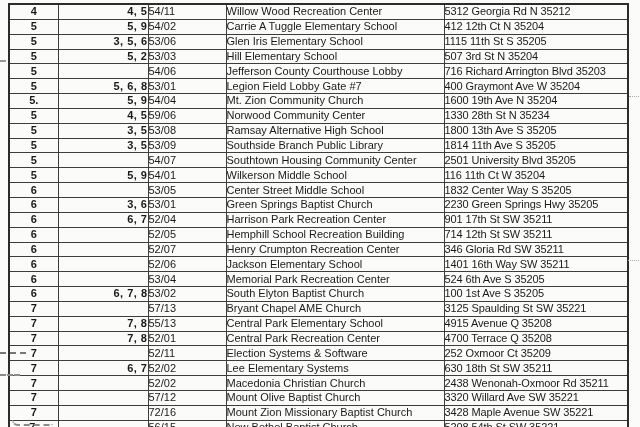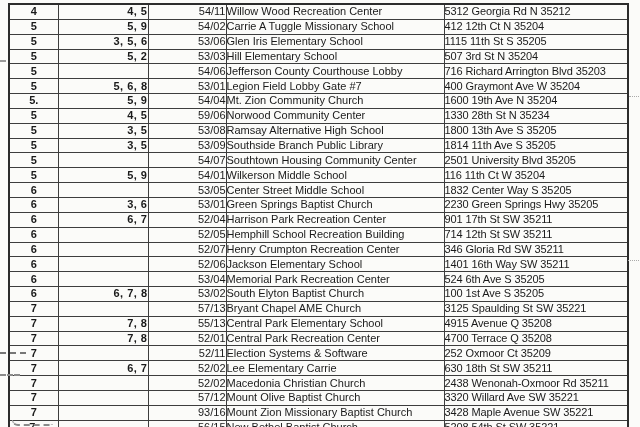--- a/index.html
+++ b/index.html
@@ -32,21 +32,21 @@
     padding: 0;
     font-size: 11px;
     line-height: 13px;
     color: #1a1a1a;
     vertical-align: middle;
     white-space: nowrap;
     overflow: hidden;
   }
   td.c1 { text-align: center; font-weight: bold; }
   td.c2 { text-align: right; font-weight: bold; letter-spacing: 0.5px; }
-  td.c3 { text-align: right; }
+  td.c3 { text-align: left; }
   td.c4 { padding-left: 6px; }
   td.c5 { padding-left: 4px; letter-spacing: -0.1px; }
   
   .artifact { position: absolute; background: transparent; }
   .dash-bl {
     left: 12px; top: 420px; width: 40px; height: 4px;
     border-bottom: 2px dashed #8a8a8a;
     border-left: 1px solid #9a9a9a;
     border-radius: 0 0 0 6px;
   }
@@ -74,21 +74,21 @@
       <td class="c1">4</td>
       <td class="c2">4, 5</td>
       <td class="c3">54/11</td>
       <td class="c4">Willow Wood Recreation Center</td>
       <td class="c5">5312 Georgia Rd N 35212</td>
     </tr>
         <tr>
       <td class="c1">5</td>
       <td class="c2">5, 9</td>
       <td class="c3">54/02</td>
-      <td class="c4">Carrie A Tuggle Missionary School</td>
+      <td class="c4">Carrie A Tuggle Elementary School</td>
       <td class="c5">412 12th Ct N 35204</td>
     </tr>
         <tr>
       <td class="c1">5</td>
       <td class="c2">3, 5, 6</td>
       <td class="c3">53/06</td>
       <td class="c4">Glen Iris Elementary School</td>
       <td class="c5">1115 11th St S 35205</td>
     </tr>
         <tr>
@@ -235,41 +235,41 @@
       <td class="c1">7</td>
       <td class="c2"></td>
       <td class="c3">52/11</td>
       <td class="c4">Election Systems &amp; Software</td>
       <td class="c5">252 Oxmoor Ct 35209</td>
     </tr>
         <tr>
       <td class="c1">7</td>
       <td class="c2">6, 7</td>
       <td class="c3">52/02</td>
-      <td class="c4">Lee Elementary Carrie</td>
+      <td class="c4">Lee Elementary Systems</td>
       <td class="c5">630 18th St SW 35211</td>
     </tr>
         <tr>
       <td class="c1">7</td>
       <td class="c2"></td>
       <td class="c3">52/02</td>
       <td class="c4">Macedonia Christian Church</td>
       <td class="c5">2438 Wenonah-Oxmoor Rd 35211</td>
     </tr>
         <tr>
       <td class="c1">7</td>
       <td class="c2"></td>
       <td class="c3">57/12</td>
       <td class="c4">Mount Olive Baptist Church</td>
       <td class="c5">3320 Willard Ave SW 35221</td>
     </tr>
         <tr>
       <td class="c1">7</td>
       <td class="c2"></td>
-      <td class="c3">93/16</td>
+      <td class="c3">72/16</td>
       <td class="c4">Mount Zion Missionary Baptist Church</td>
       <td class="c5">3428 Maple Avenue SW 35221</td>
     </tr>
         <tr>
       <td class="c1">7.</td>
       <td class="c2"></td>
       <td class="c3">56/15</td>
       <td class="c4">New Bethel Baptist Church</td>
       <td class="c5">5208 54th St SW 35221</td>
     </tr>

